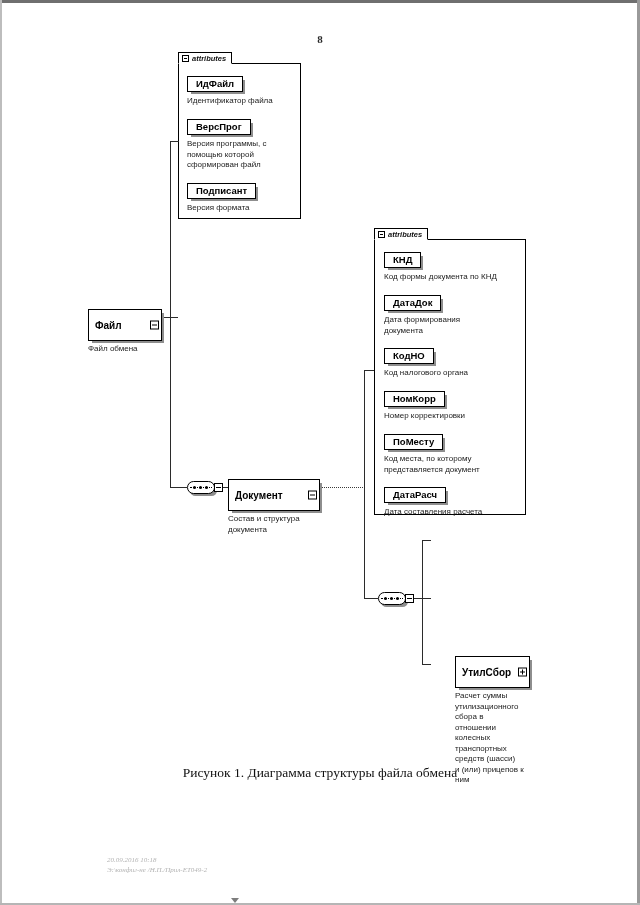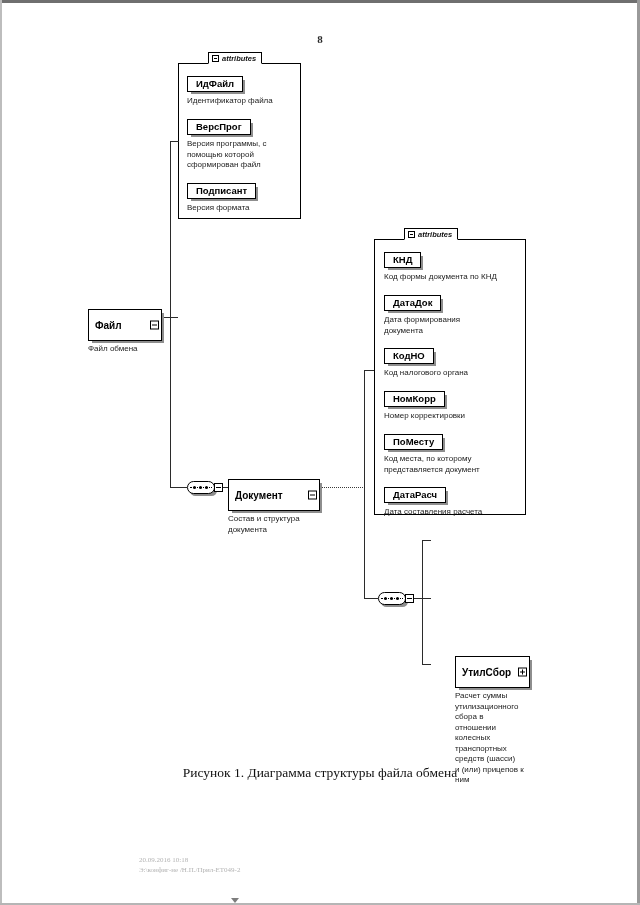--- a/index.html
+++ b/index.html
@@ -66,21 +66,20 @@
     border: 1px solid #000;
     border-bottom: 1px solid #fff;
     background: #fff;
     font-size: 7.5px;
     font-style: italic;
     font-weight: bold;
     color: #111;
     line-height: 12px;
     white-space: nowrap;
     box-sizing: border-box;
-    margin-left: 30px;
   }
   .tab-minus {
     display: inline-block;
     width: 7px;
     height: 7px;
     border: 1px solid #000;
     position: relative;
     vertical-align: -1px;
     margin-right: 3px;
     box-sizing: border-box;
@@ -286,24 +285,24 @@
     width: 640px;
     text-align: center;
     font-family: "Liberation Serif", serif;
     font-size: 13.5px;
     color: #111;
   }
   .footer {
     position: absolute;
     font-family: "Liberation Serif", serif;
     font-size: 7px;
+    font-style: italic;
     color: #b3b3b3;
     line-height: 9px;
     white-space: pre-line;
-    margin-left: 32px;
   }
   .bottom-mark {
     position: absolute;
     left: 231px;
     bottom: 2px;
     width: 0; height: 0;
     border-left: 4px solid transparent;
     border-right: 4px solid transparent;
     border-top: 5px solid #7d7d7d;
   }

